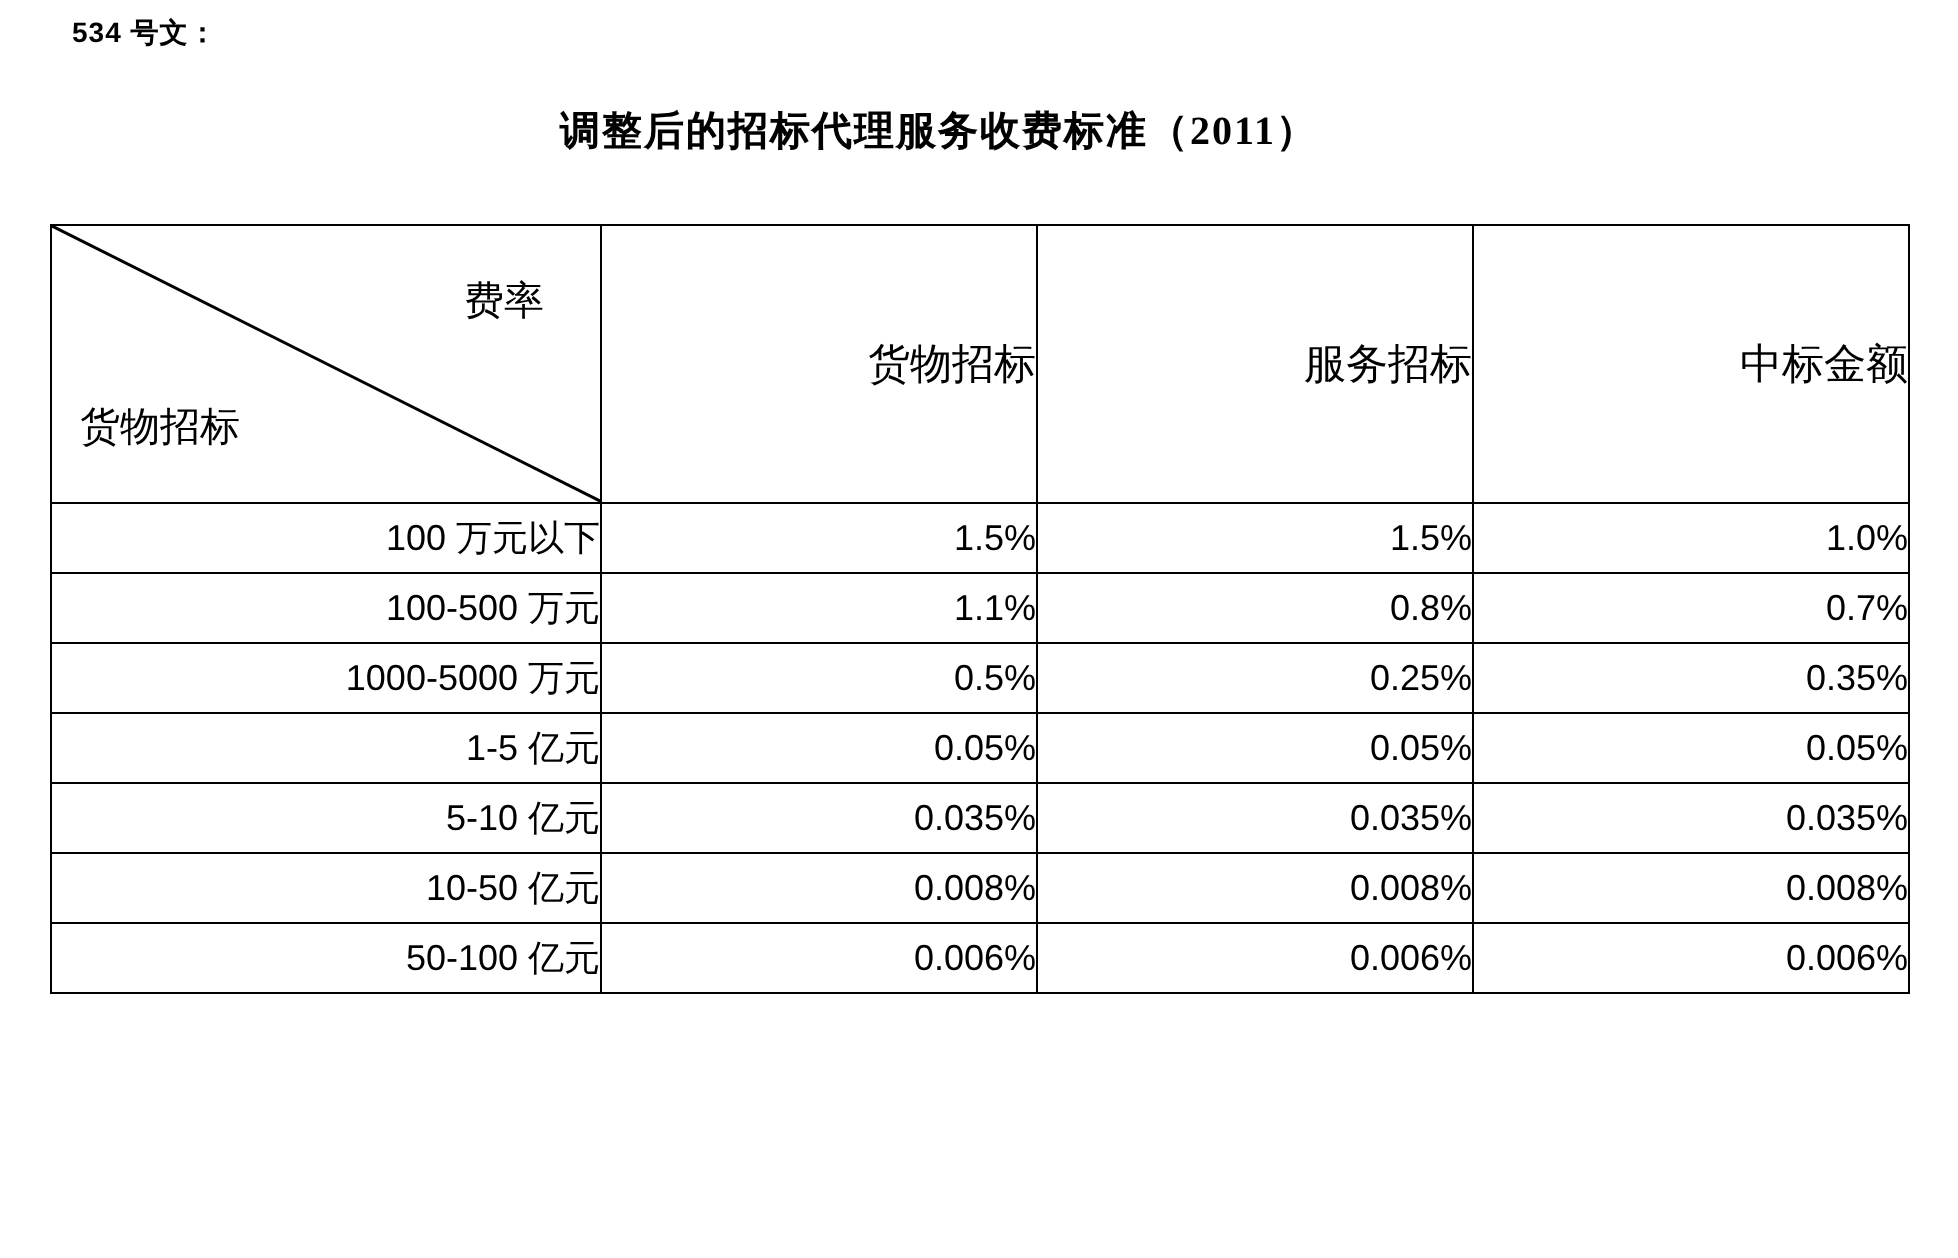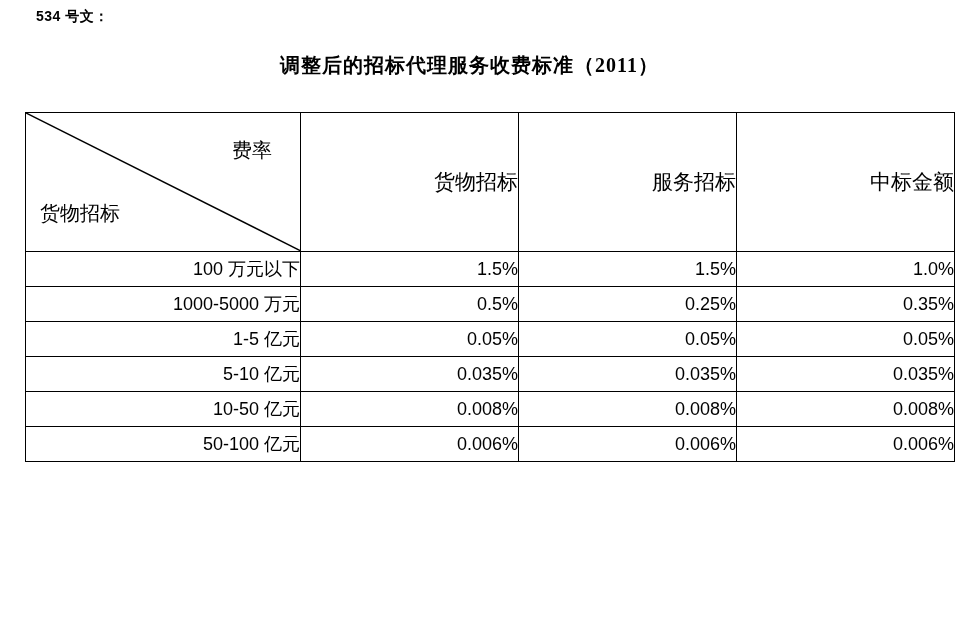--- a/index.html
+++ b/index.html
@@ -135,20 +135,26 @@
           <td class="head-cell">中标金额</td>
         </tr>
 
         <tr>
           <td class="row-label">100 万元以下</td>
           <td>1.5%</td>
           <td>1.5%</td>
           <td>1.0%</td>
         </tr>
         <tr>
+          <td class="row-label">100-500 万元</td>
+          <td>1.1%</td>
+          <td>0.8%</td>
+          <td>0.7%</td>
+        </tr>
+        <tr>
           <td class="row-label">1000-5000 万元</td>
           <td>0.5%</td>
           <td>0.25%</td>
           <td>0.35%</td>
         </tr>
         <tr>
           <td class="row-label">1-5 亿元</td>
           <td>0.05%</td>
           <td>0.05%</td>
           <td>0.05%</td>

